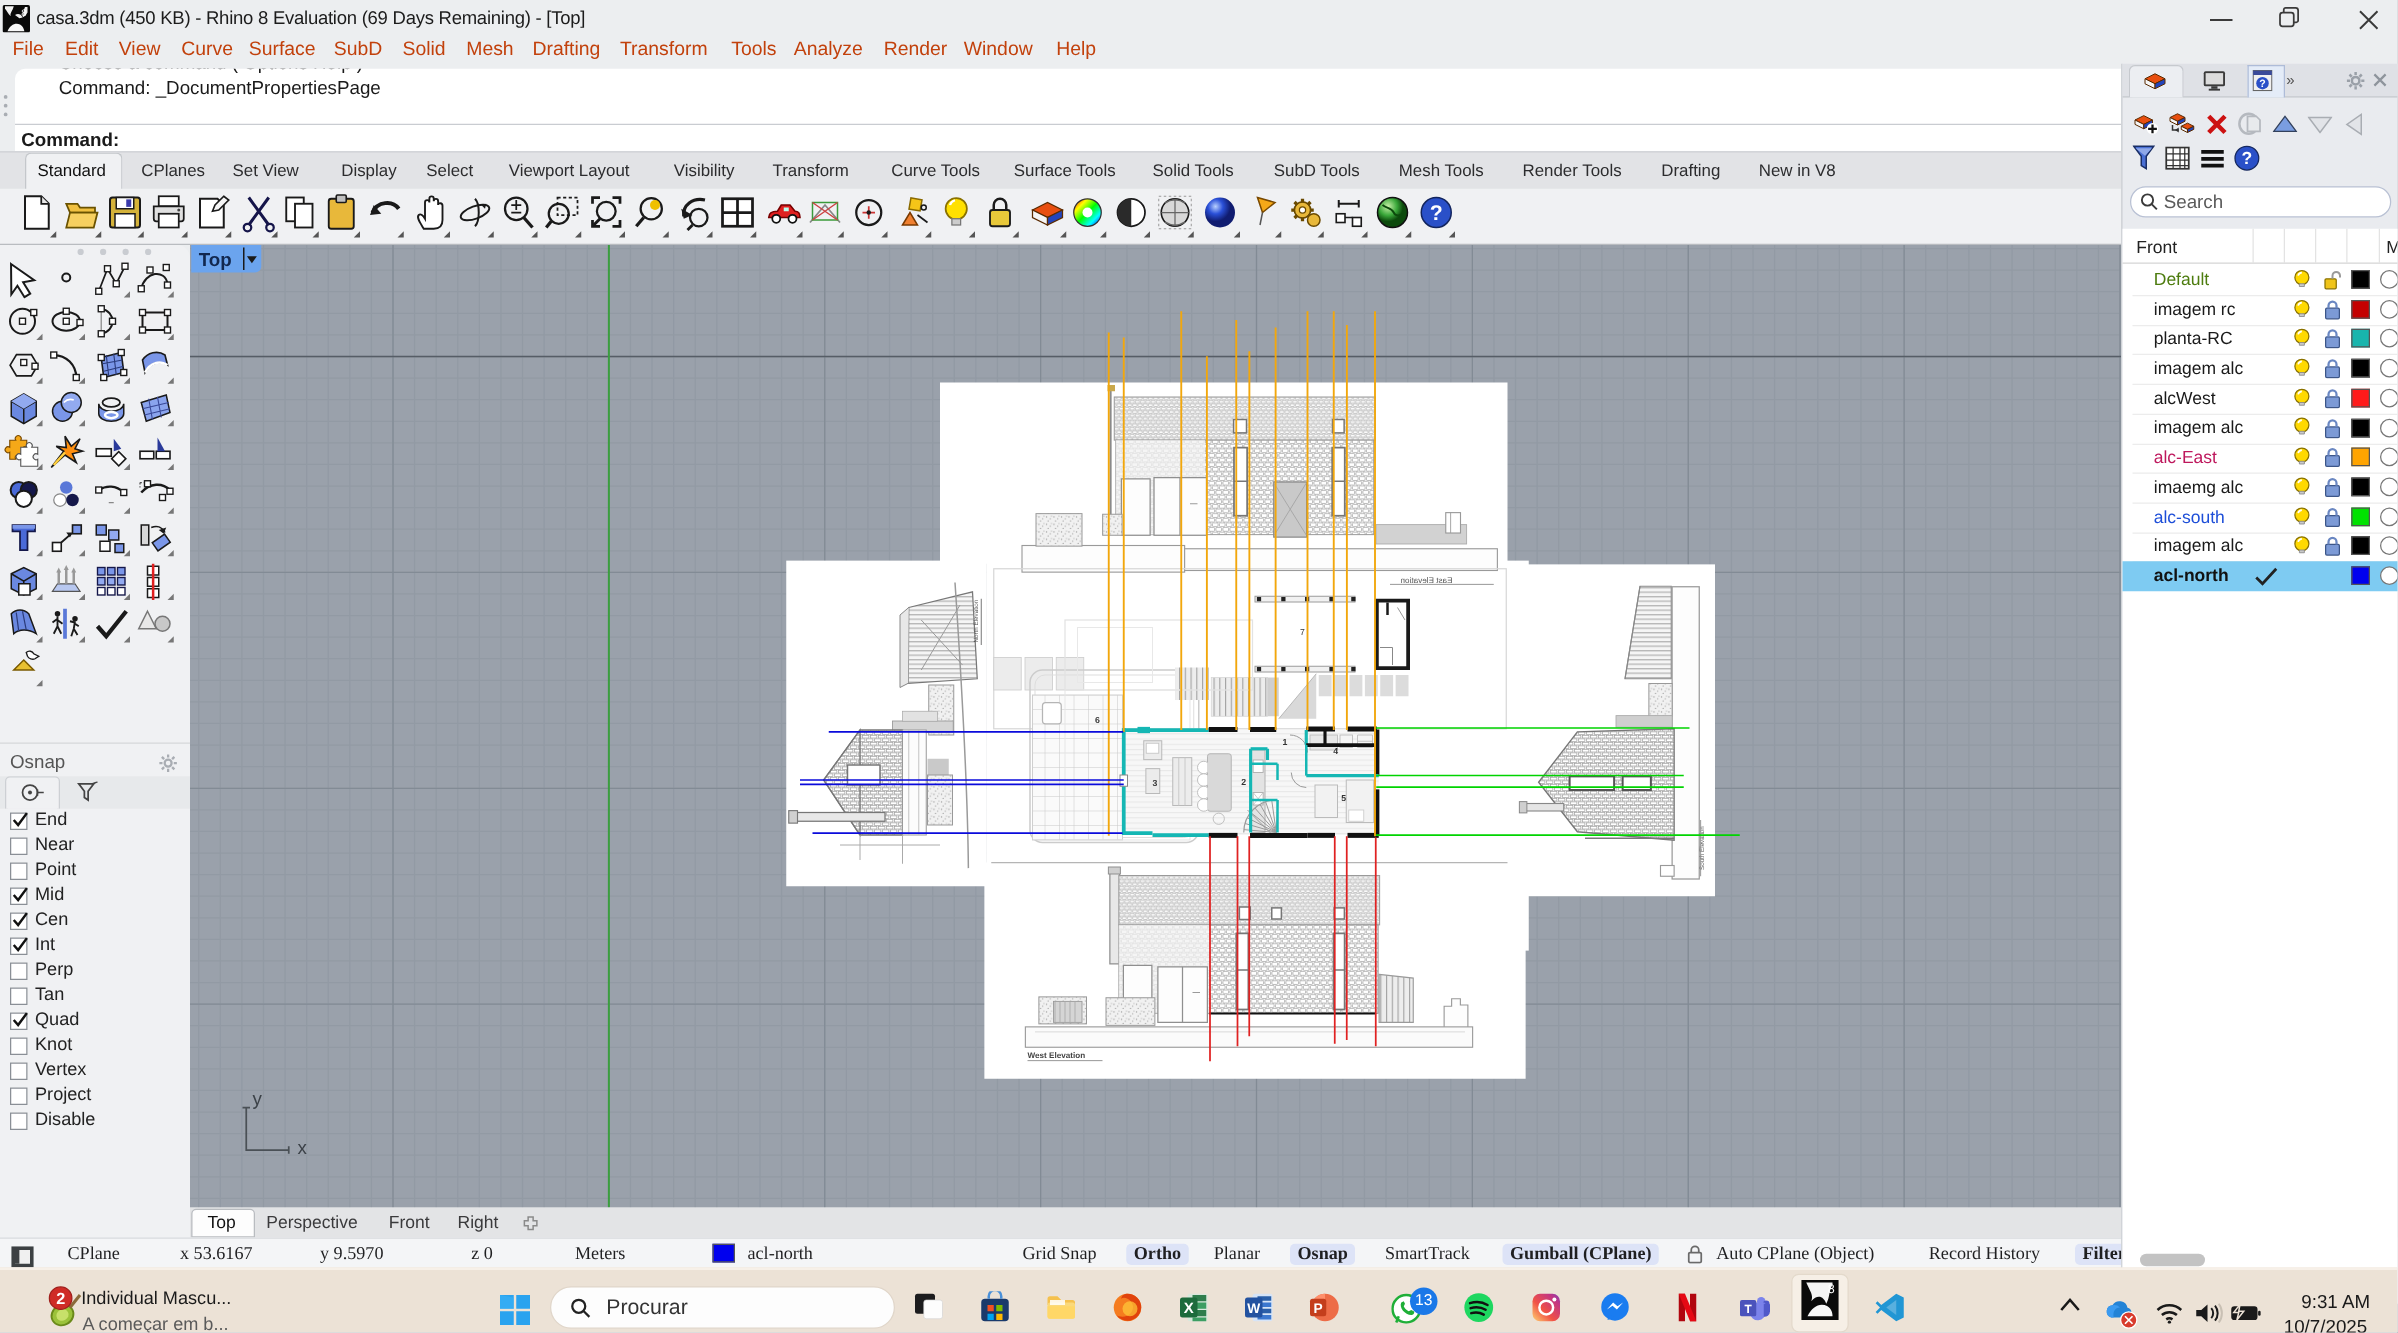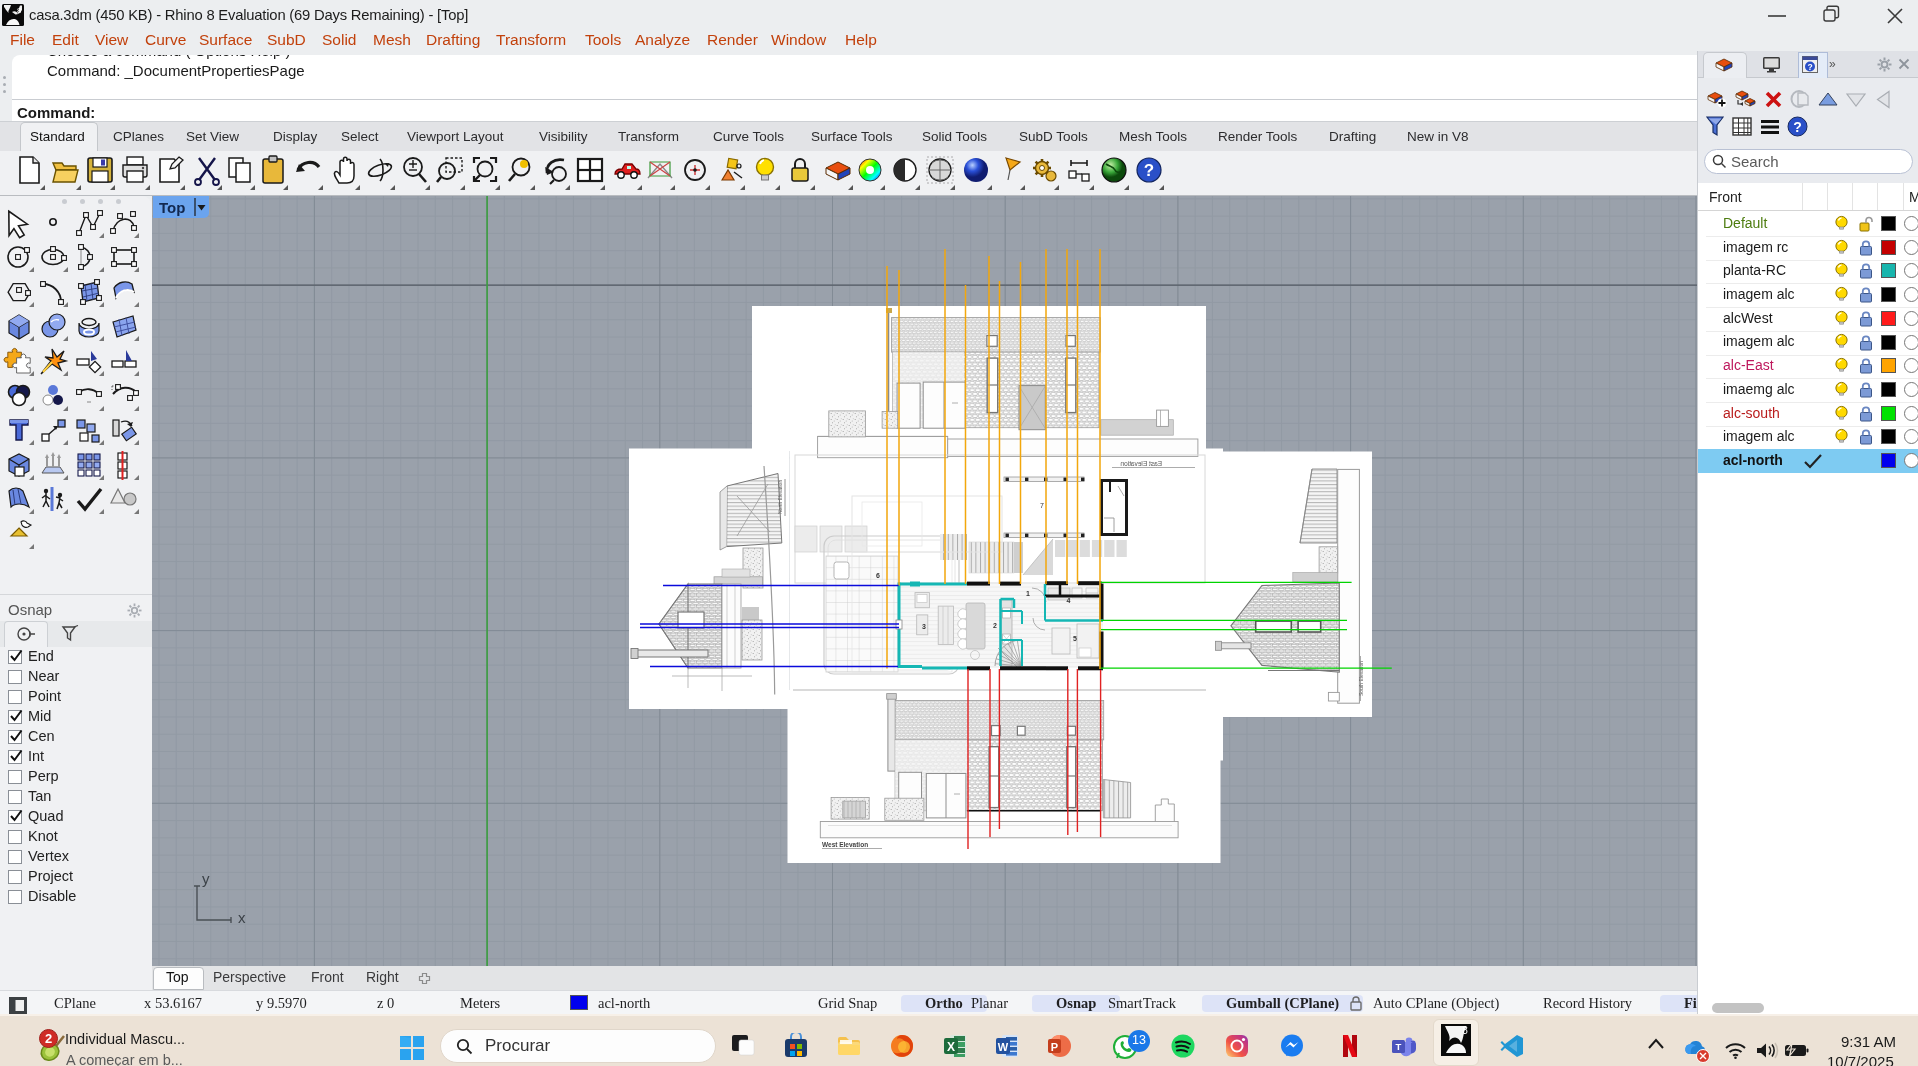--- a/index.html
+++ b/index.html
@@ -20,21 +20,21 @@
 #tabactive { position:absolute; left:20px; top:0px; width:78px; height:30px; background:#f0f1f3; border:1px solid #c4c7cb; border-bottom:none; border-radius:5px 5px 0 0; }
 #iconrow { left:0; top:151px; width:1697px; height:45px; background:#f0f1f3; border-bottom:1px solid #b9bcc0; }
 .tbi { position:absolute; top:3px; }
 #viewport { left:152px; top:196px; width:1545px; height:770px; background:#9aa1ab; }
 #sidebar { left:0; top:196px; width:152px; height:794px; background:#f0f1f3; border-top-right-radius:10px; }
 #vptabs { left:152px; top:966px; width:1545px; height:24px; background:#e3e4e6; }
 .vpt { position:absolute; top:3px; font-size:14px; color:#3a3a3c; }
 #vptactive { position:absolute; left:1px; top:1px; width:51px; height:23px; background:#fdfdfd; border:1px solid #b9bcc0; border-radius:4px 4px 0 0; }
 #statusbar { left:0; top:990px; width:1918px; height:24px; background:#f4f5f7; border-top:1px solid #d8dade;font-family:Liberation Serif, serif; }
 .sbi { position:absolute; top:4px; font-size:14.5px; color:#1f1f21; white-space:nowrap; }
-.sbpill { background:#dde3f7; border-radius:4px; padding:0px 24px; font-weight:bold; margin-left:-6px; }
+.sbpill { background:#dde3f7; border-radius:4px; padding:0px 6px; font-weight:bold; margin-left:-6px; }
 #rightpanel { left:1697px; top:51px; width:221px; height:973px; background:#e9ebef; border-left:1px solid #c9ccd1; border-bottom:2px solid #c3cbdf; }
 #taskbar { left:0; top:1014px; width:1918px; height:52px; background:#ece2d6; }
 </style>
 </head>
 <body>
 <div id="stage">
 
 <div class="abs" id="titlebar"></div>
 <svg class="abs" style="left:2px;top:4px" width="22" height="22" viewBox="0 0 22 22">
   <rect x="0" y="0" width="22" height="22" rx="1.5" fill="#0a0a0a"></rect>
@@ -1151,21 +1151,21 @@
 <path d="M5.5 12 h4 v2.2 h-4 z" fill="#c9c9c9" stroke="#8a8a8a" stroke-width="0.7"></path>
 <path d="M4.5 5.5 a3.2 3.2 0 0 1 3 -2.4" fill="none" stroke="#fff" stroke-width="1.3"></path>
 </svg>
 <svg class="abs" style="left:161px;top:331px" width="14" height="16" viewBox="0 0 14 16">
 <rect x="1.5" y="6.5" width="11" height="8.5" rx="1" fill="#7c9ad6" stroke="#3c5688" stroke-width="1"></rect>
 <path d="M3.8 6.5 V4.5 a3.2 3.2 0 0 1 6.4 0 V6.5" fill="none" stroke="#6a87c2" stroke-width="1.8"></path>
 </svg>
 <div class="abs" style="left:183px;top:331px;width:15px;height:15px;background:#000000;border:1px solid #555"></div>
 <div class="abs" style="left:206px;top:331px;width:15px;height:15px;border-radius:50%;border:1.5px solid #777;background:#fff"></div>
 <div class="abs" style="left:8px;top:351px;width:213px;height:1px;background:#ececec"></div>
-<div class="abs" style="left:25px;top:354px;font-size:14px;color:#b91c1c">alc-south</div>
+<div class="abs" style="left:25px;top:354px;font-size:14px;color:#1d4ed8">alc-south</div>
 <svg class="abs" style="left:136px;top:354px" width="15" height="18" viewBox="0 0 15 18">
 <circle cx="7.5" cy="7" r="5.6" fill="#ffd900" stroke="#8a7200" stroke-width="1"></circle>
 <path d="M5.5 12 h4 v2.2 h-4 z" fill="#c9c9c9" stroke="#8a8a8a" stroke-width="0.7"></path>
 <path d="M4.5 5.5 a3.2 3.2 0 0 1 3 -2.4" fill="none" stroke="#fff" stroke-width="1.3"></path>
 </svg>
 <svg class="abs" style="left:161px;top:355px" width="14" height="16" viewBox="0 0 14 16">
 <rect x="1.5" y="6.5" width="11" height="8.5" rx="1" fill="#7c9ad6" stroke="#3c5688" stroke-width="1"></rect>
 <path d="M3.8 6.5 V4.5 a3.2 3.2 0 0 1 6.4 0 V6.5" fill="none" stroke="#6a87c2" stroke-width="1.8"></path>
 </svg>
 <div class="abs" style="left:183px;top:355px;width:15px;height:15px;background:#00e200;border:1px solid #555"></div>

